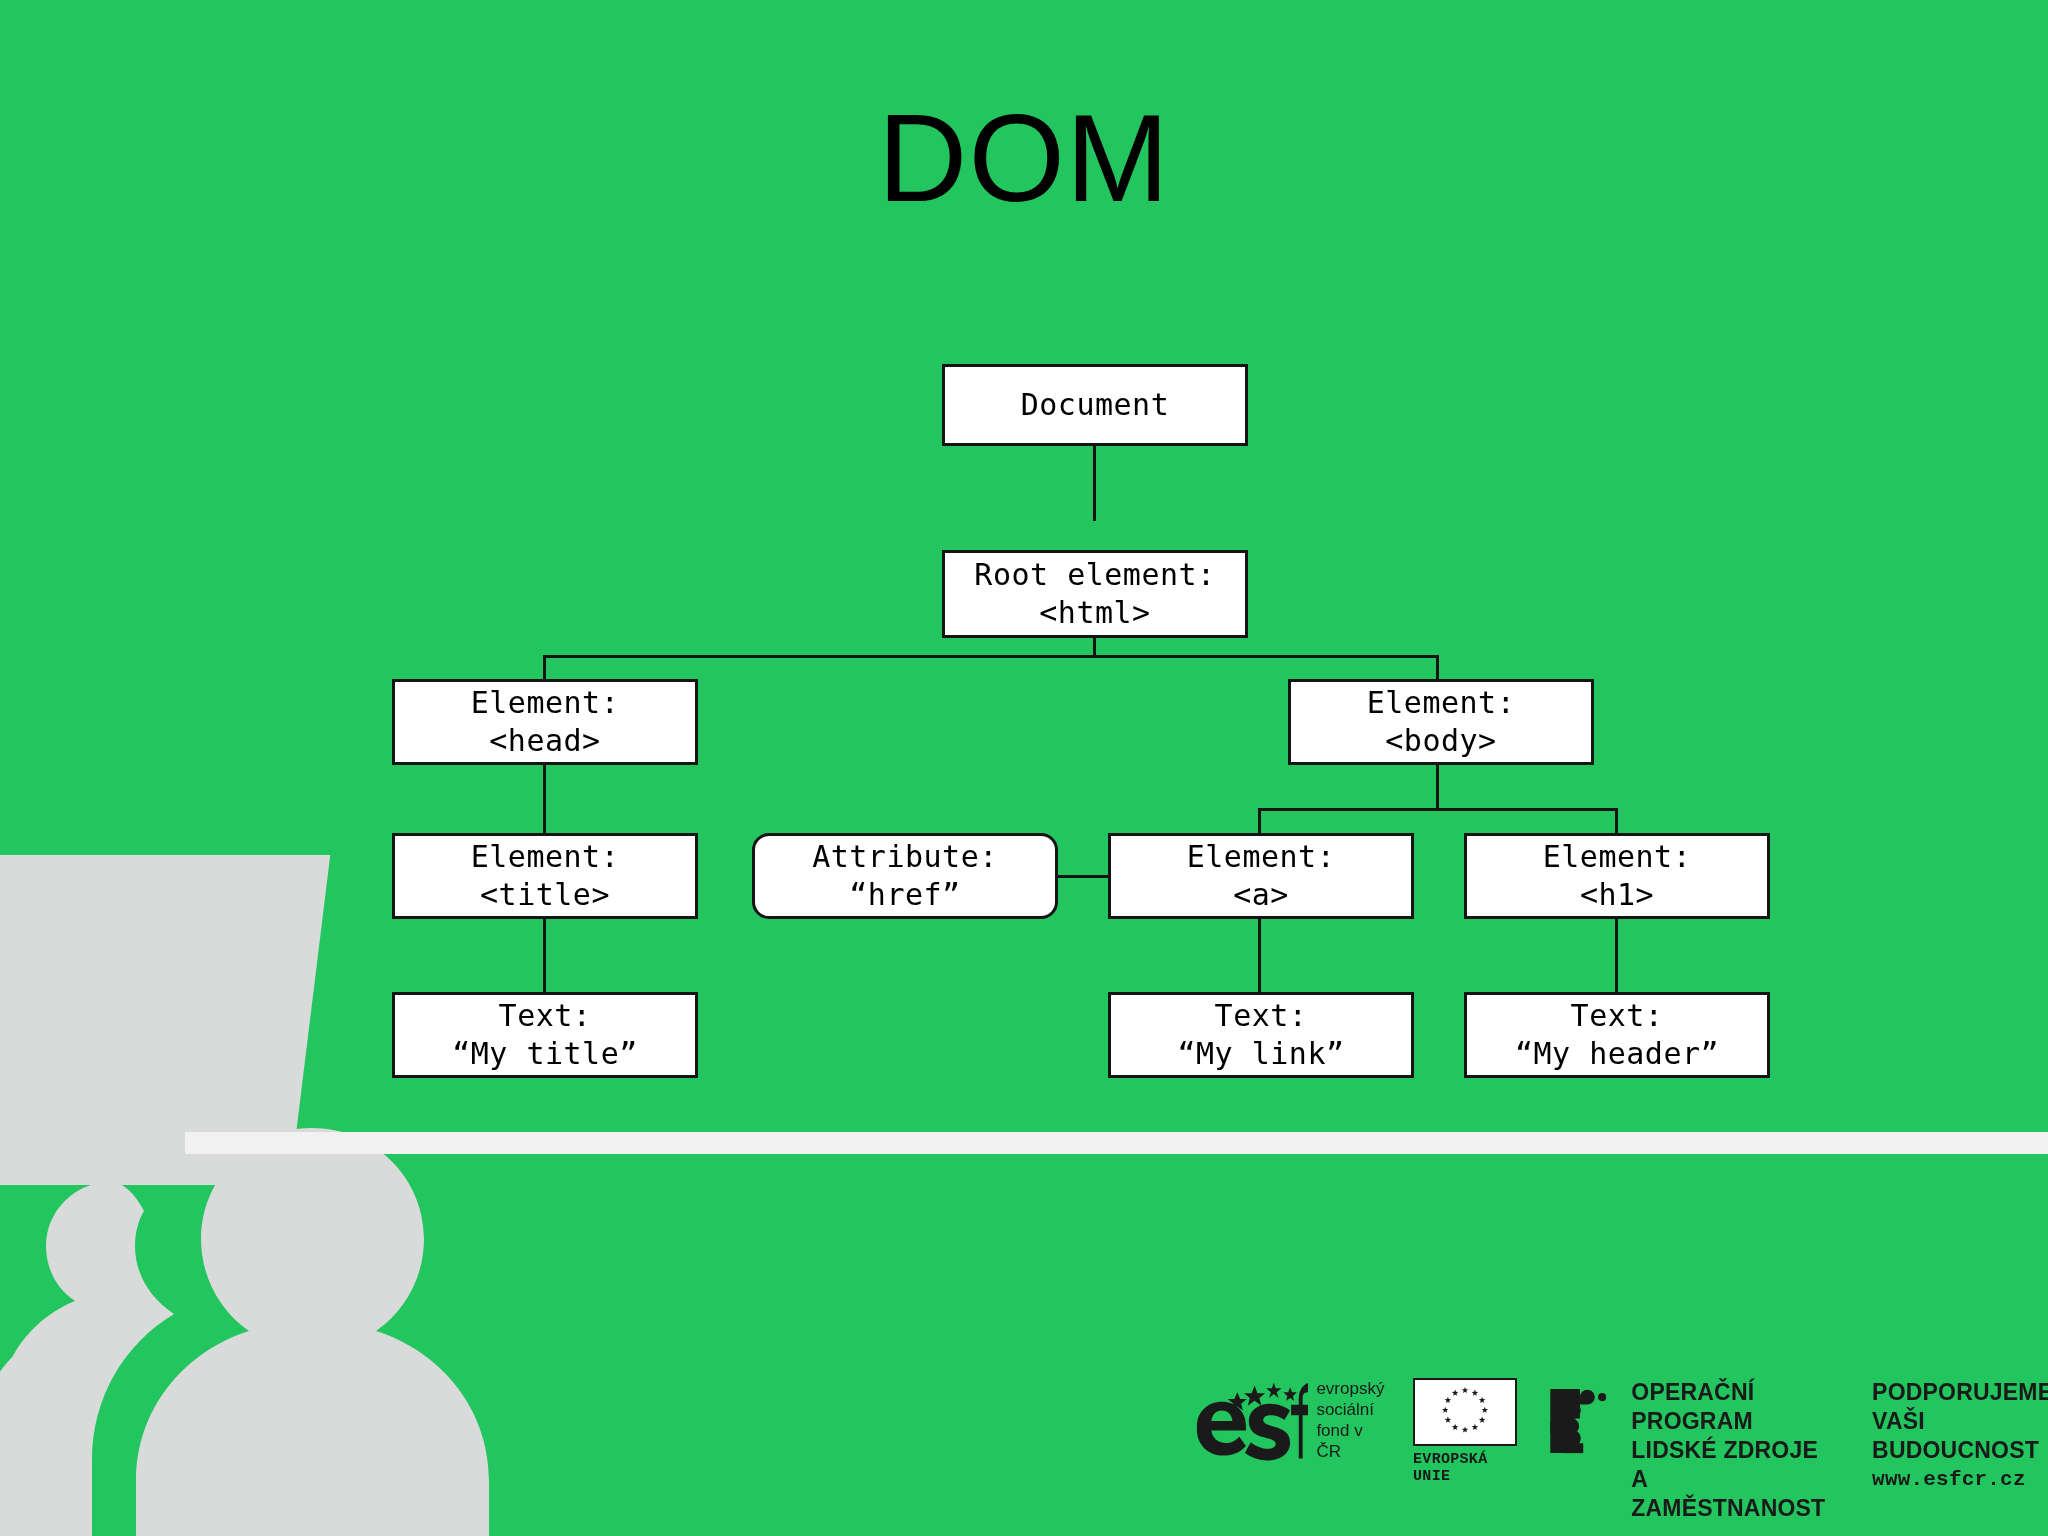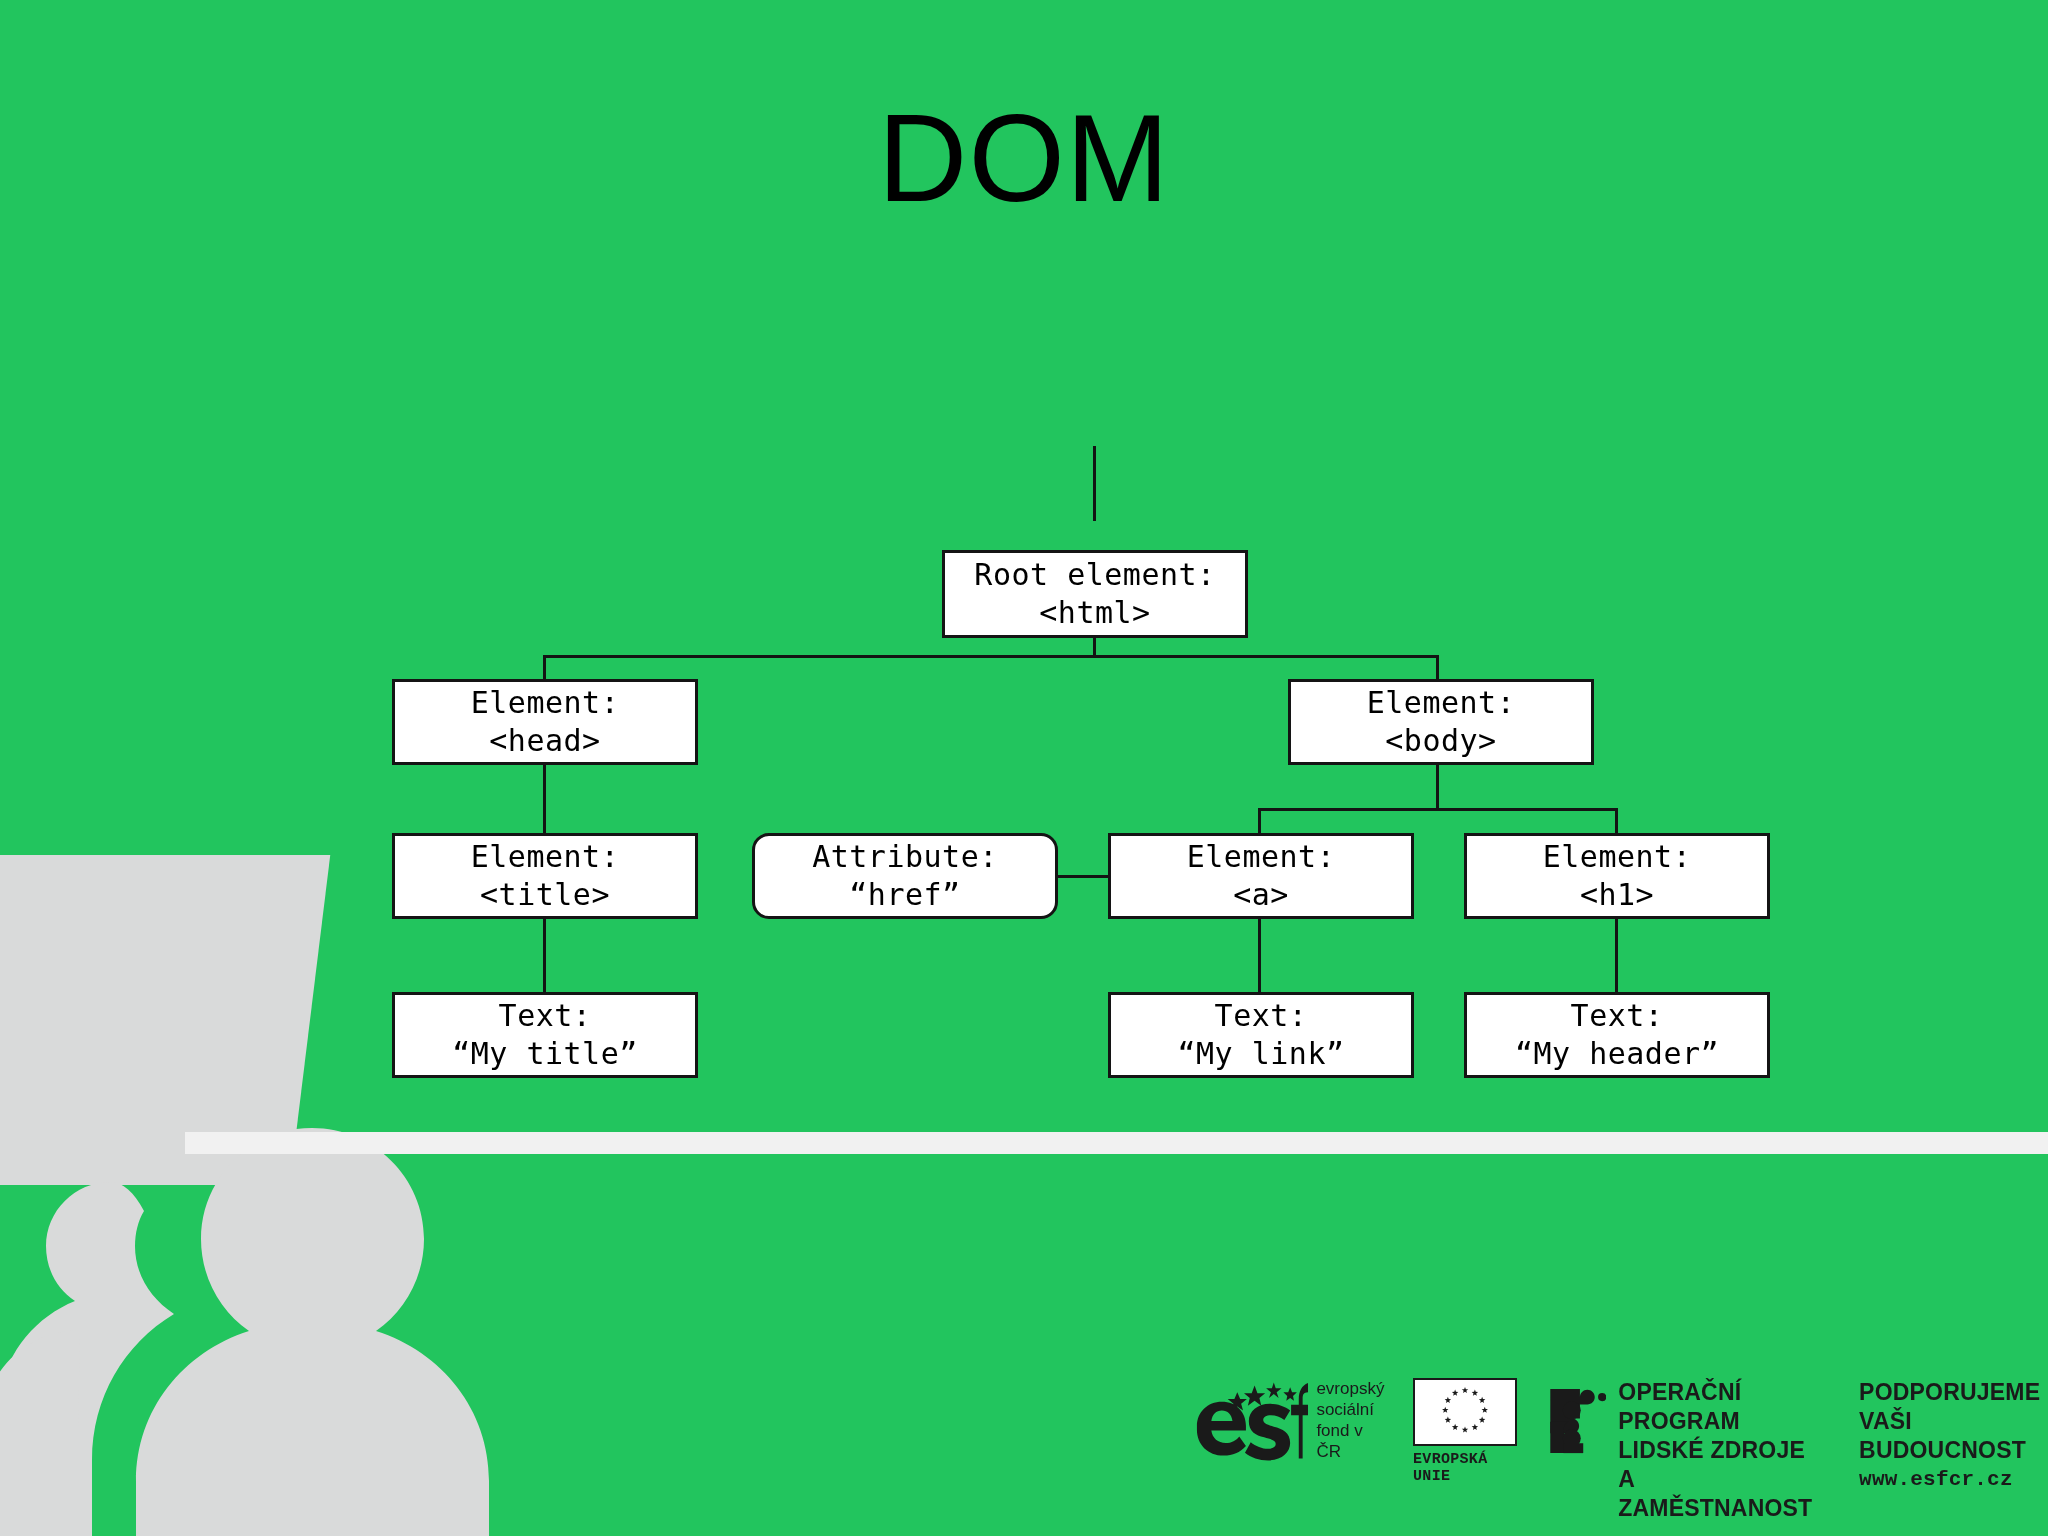--- a/index.html
+++ b/index.html
@@ -130,20 +130,21 @@
     font-size: 15px;
     font-weight: bold;
     letter-spacing: 0.3px;
     color: #1a1a1a;
     font-family: Liberation Mono, monospace;
   }
   .logo-op {
     margin-left: 30px;
     display: flex;
     align-items: flex-start;
+    gap: 13px;
   }
   .op-puzzle { width: 72px; height: 86px; }
   .op-lines {
     margin-left: 12px;
     font-size: 23px;
     line-height: 29px;
     font-weight: bold;
     color: #1a1a1a;
     letter-spacing: 0.2px;
     font-family: "Liberation Sans", sans-serif;
@@ -186,20 +187,23 @@
       <div class="edge v" style="left: 1436px; top: 655px; height: 24px;"></div>
       <div class="edge v" style="left: 543px; top: 765px; height: 68px;"></div>
       <div class="edge v" style="left: 1436px; top: 765px; height: 43px;"></div>
       <div class="edge h" style="left: 1258px; top: 808px; width: 360px;"></div>
       <div class="edge v" style="left: 1258px; top: 808px; height: 25px;"></div>
       <div class="edge v" style="left: 1615px; top: 808px; height: 25px;"></div>
       <div class="edge h" style="left: 1058px; top: 875px; width: 50px;"></div>
       <div class="edge v" style="left: 543px; top: 919px; height: 73px;"></div>
       <div class="edge v" style="left: 1258px; top: 919px; height: 73px;"></div>
       <div class="edge v" style="left: 1615px; top: 919px; height: 73px;"></div>
+      <div class="node" style="left: 942px; top: 364px; width: 306px; height: 82px;">
+        <span class="ln">Document</span>
+      </div>
       <div class="node" style="left: 942px; top: 550px; width: 306px; height: 88px;">
         <span class="ln">Root element:</span>
         <span class="ln">&lt;html&gt;</span>
       </div>
       <div class="node" style="left: 392px; top: 679px; width: 306px; height: 86px;">
         <span class="ln">Element:</span>
         <span class="ln">&lt;head&gt;</span>
       </div>
       <div class="node" style="left: 1288px; top: 679px; width: 306px; height: 86px;">
         <span class="ln">Element:</span>

